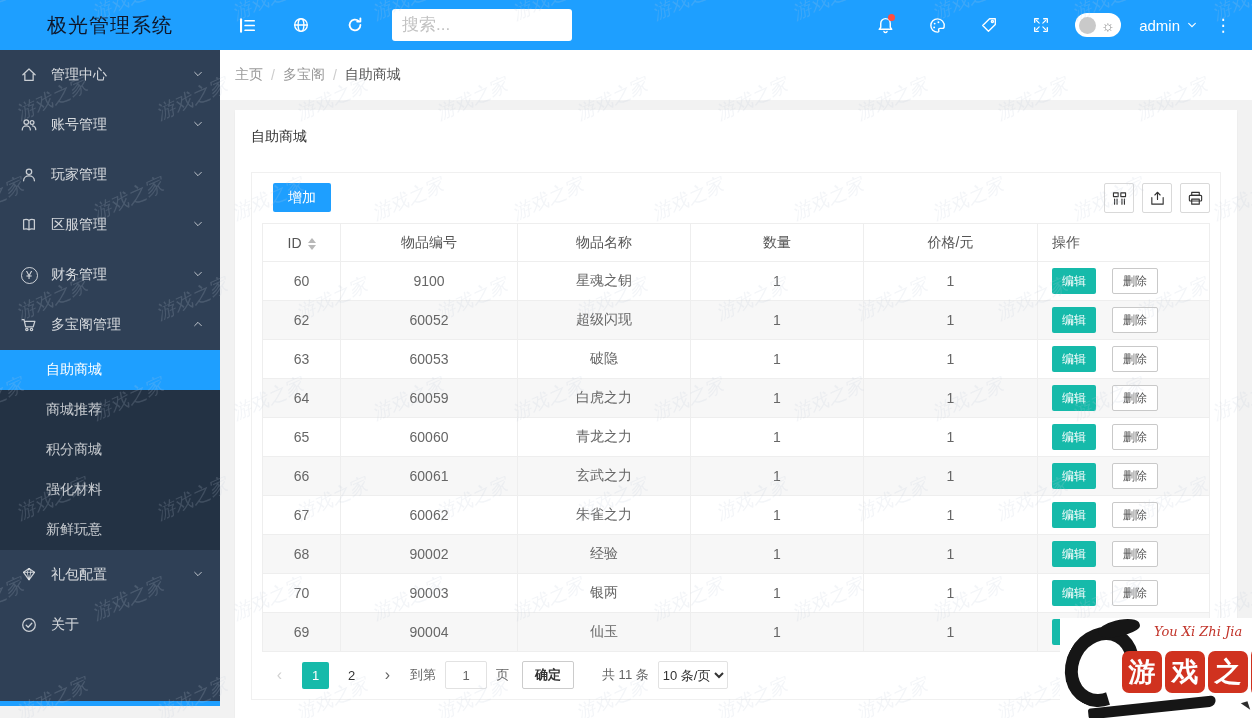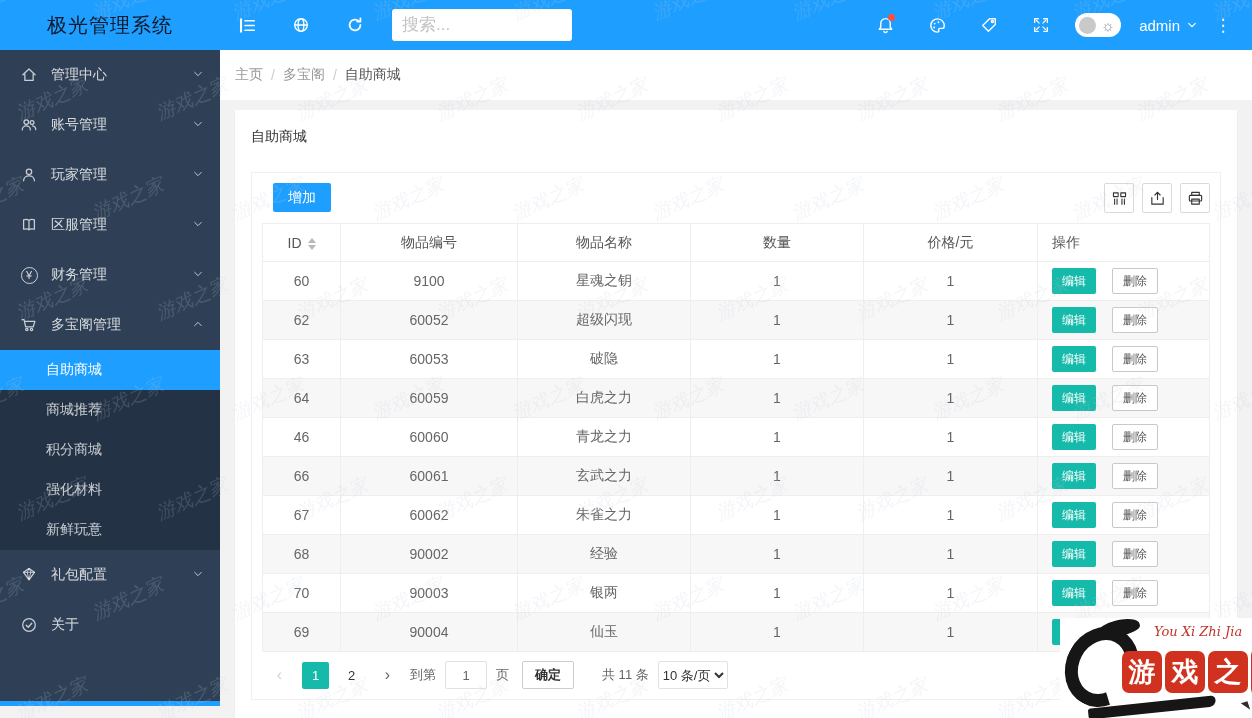--- a/index.html
+++ b/index.html
@@ -382,21 +382,21 @@
               <td>白虎之力</td>
               <td>1</td>
               <td>1</td>
               <td class="op">
                 <button class="btn-edit">编辑</button>
                 <button class="btn-del">删除</button>
               </td>
             </tr>
 
             <tr>
-              <td>46</td>
+              <td>65</td>
               <td>60060</td>
               <td>青龙之力</td>
               <td>1</td>
               <td>1</td>
               <td class="op">
                 <button class="btn-edit">编辑</button>
                 <button class="btn-del">删除</button>
               </td>
             </tr>
 

